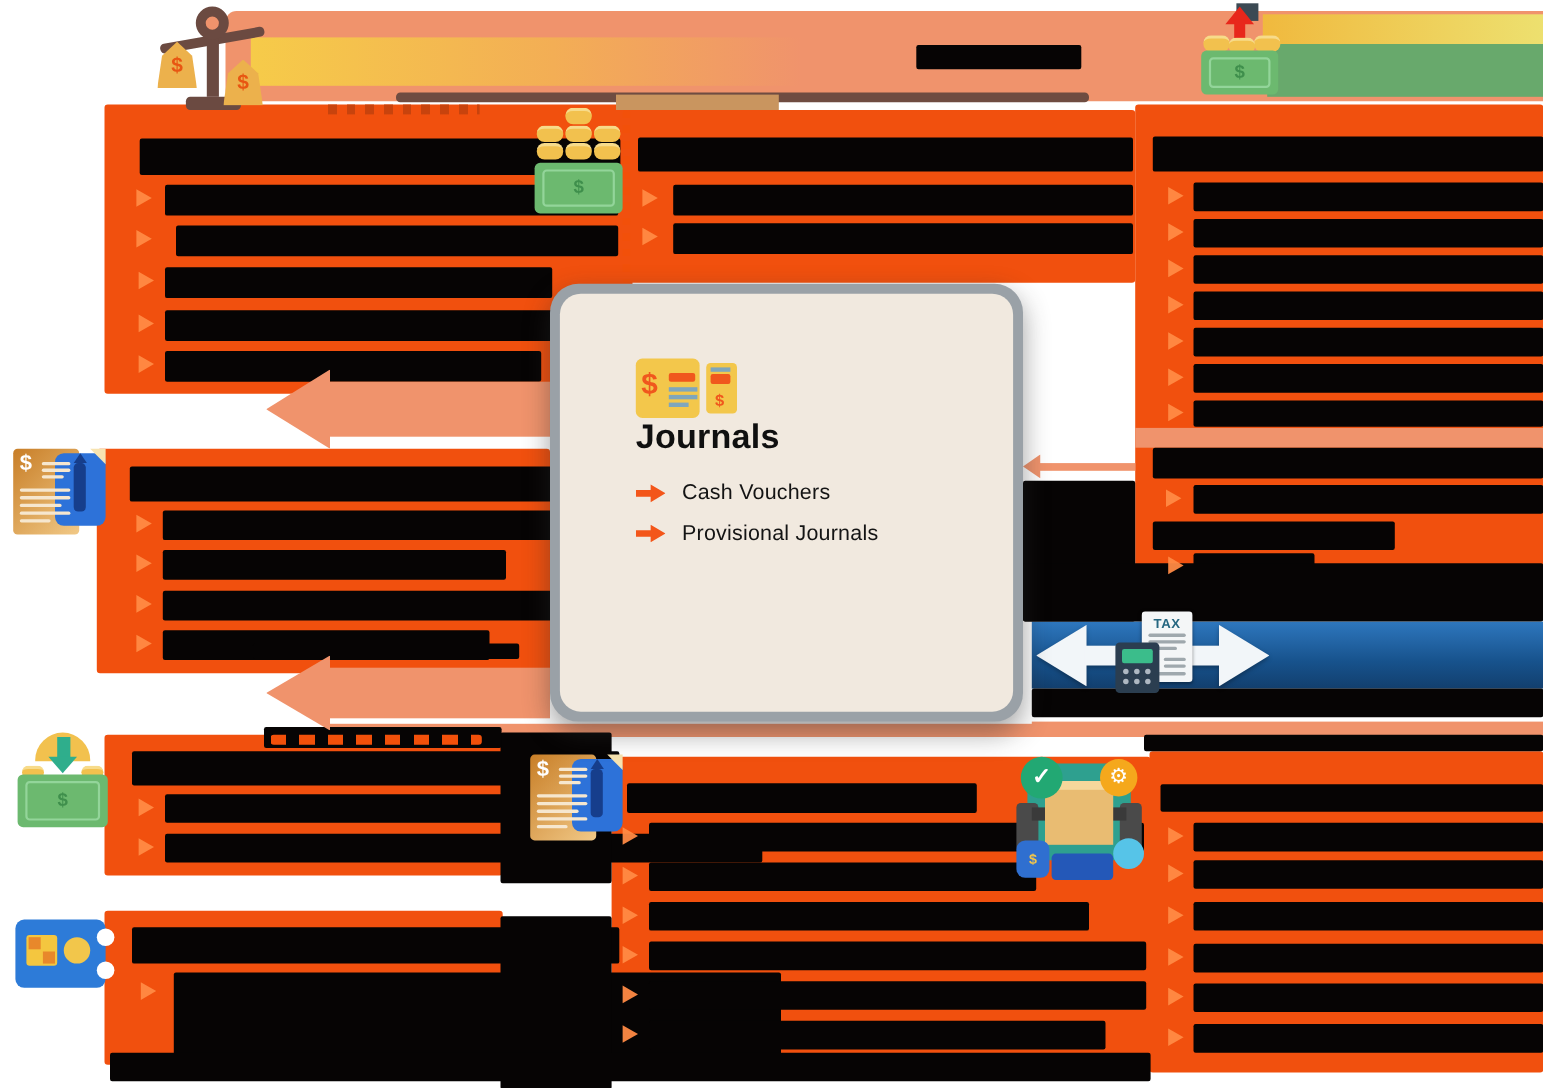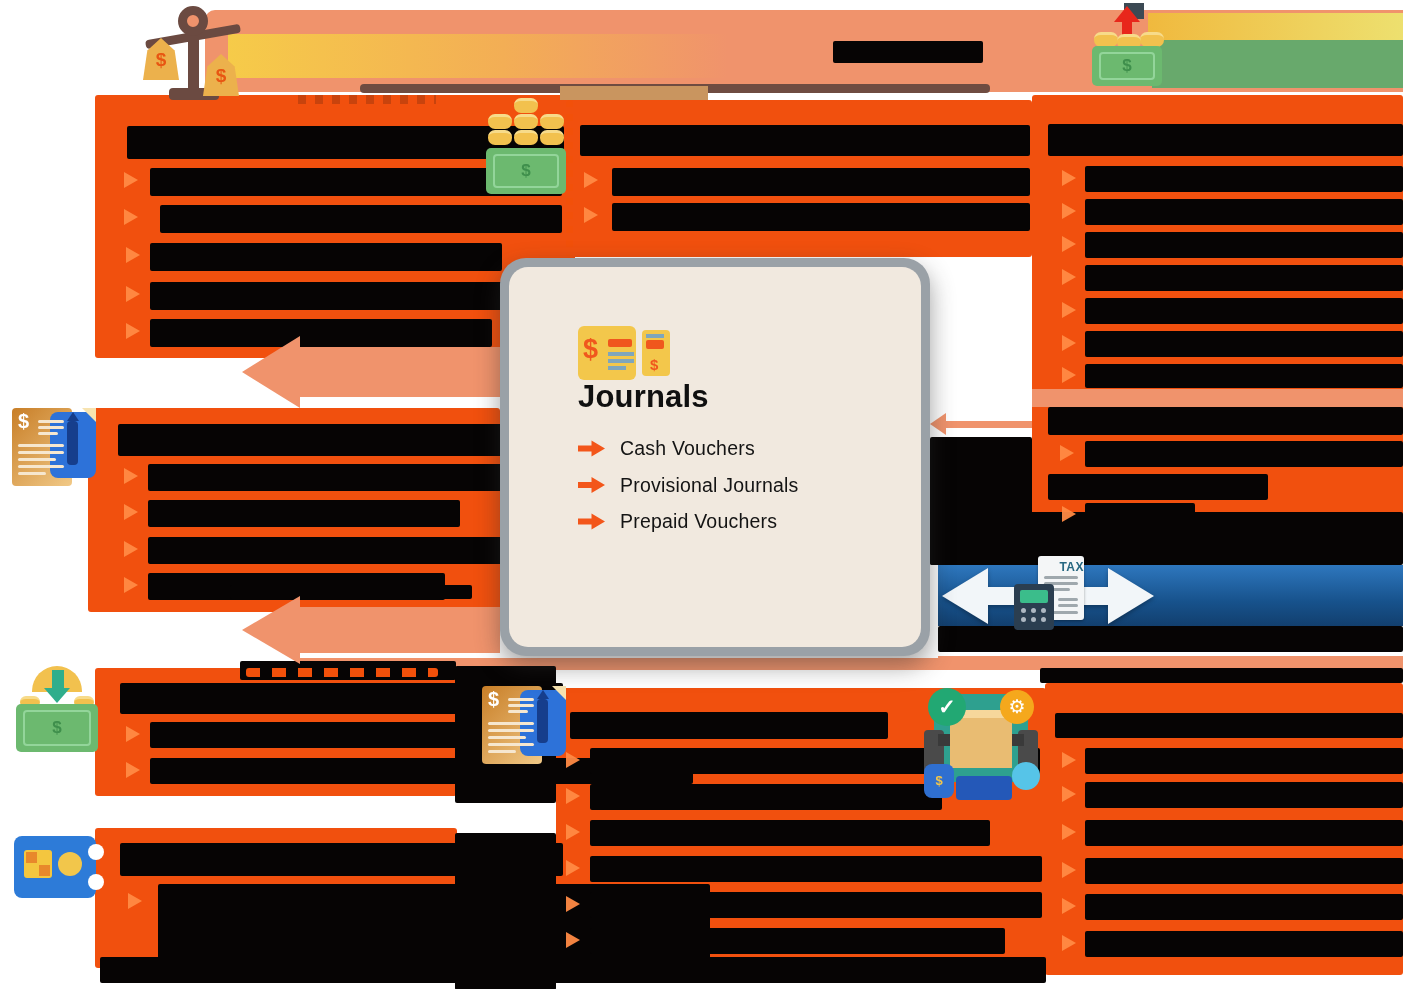--- a/index.html
+++ b/index.html
@@ -76,21 +76,21 @@
   .cl-calc{left:36px;top:88px;width:56px;height:24px;background:#2458B8;border-radius:4px;}
   .cl-orb{left:92px;top:74px;width:28px;height:28px;background:#56C4E8;border-radius:50%;}
   
   .blueband{left:938px;top:565px;width:465px;height:61px;z-index:2;
             background:linear-gradient(180deg,#2E77BE 0%,#17528C 60%,#123F6E 100%);}
   .dblarrow{left:942px;top:568px;width:212px;height:56px;z-index:4;filter:drop-shadow(0 2px 2px rgba(0,0,0,.3));}
   .ah-l{left:0;top:0;width:46px;height:56px;background:#F2F6F9;clip-path:polygon(100% 0,0 50%,100% 100%);}
   .ah-r{left:166px;top:0;width:46px;height:56px;background:#F2F6F9;clip-path:polygon(0 0,100% 50%,0 100%);}
   .ab{left:44px;top:19px;width:124px;height:18px;background:#F2F6F9;}
   .taxdoc{left:1038px;top:556px;width:46px;height:64px;background:#F4F6F7;border-radius:3px;z-index:5;box-shadow:0 1px 3px rgba(0,0,0,.35);}
-  .tax-label{left:0;top:4px;width:100%;text-align:right;color:#266781;font-weight:800;font-size:12px;letter-spacing:.5px;}
+  .tax-label{left:0;top:4px;width:100%;text-align:center;color:#266781;font-weight:800;font-size:12px;letter-spacing:.5px;}
   .tx{background:#9FA8AD;height:3px;border-radius:2px;}
   .tax-d{left:6px;top:38px;color:#2FAE6E;font-weight:800;font-size:14px;}
   .calc{left:1014px;top:584px;width:40px;height:46px;background:#2B3E50;border-radius:4px;z-index:6;}
   .calc-scr{left:6px;top:6px;width:28px;height:13px;background:#3BBD8B;border-radius:2px;}
   .calc-dot{width:5px;height:5px;background:#AEB8C2;border-radius:50%;}
   
   .card{left:500px;top:258px;width:430px;height:398px;background:#9AA1A7;border-radius:26px;padding:9px;
         box-sizing:border-box;z-index:6;box-shadow:0 10px 24px rgba(45,45,45,.45);}
   .card-inner{position:relative;width:100%;height:100%;background:#F1E9DF;border-radius:19px;}
   .ticket{left:69px;top:57px;width:92px;height:56px;}
@@ -274,24 +274,20 @@
       </div>
       <h1 class="card-title">Journals</h1>
       <ul class="v-list">
           <li>
             <span class="li-arrow"></span>
             <span class="li-text">Cash Vouchers</span>
           </li>
           <li>
             <span class="li-arrow"></span>
             <span class="li-text">Provisional Journals</span>
-          </li>
-          <li>
-            <span class="li-arrow"></span>
-            <span class="li-text">Prepaid Vouchers</span>
           </li>
         </ul>
     </div>
   </div>
 
 <div class="abs panel" style="left: 95px; top: 95px; width: 480px; height: 263px;"></div>
     <div class="abs bar" style="left: 127px; top: 126px; width: 437px; height: 33px;"></div>
     <div class="abs bar" style="left: 150px; top: 168px; width: 412px; height: 28px;"></div>
     <div class="abs bar" style="left: 160px; top: 205px; width: 402px; height: 28px;"></div>
     <div class="abs bar" style="left: 150px; top: 243px; width: 352px; height: 28px;"></div>

